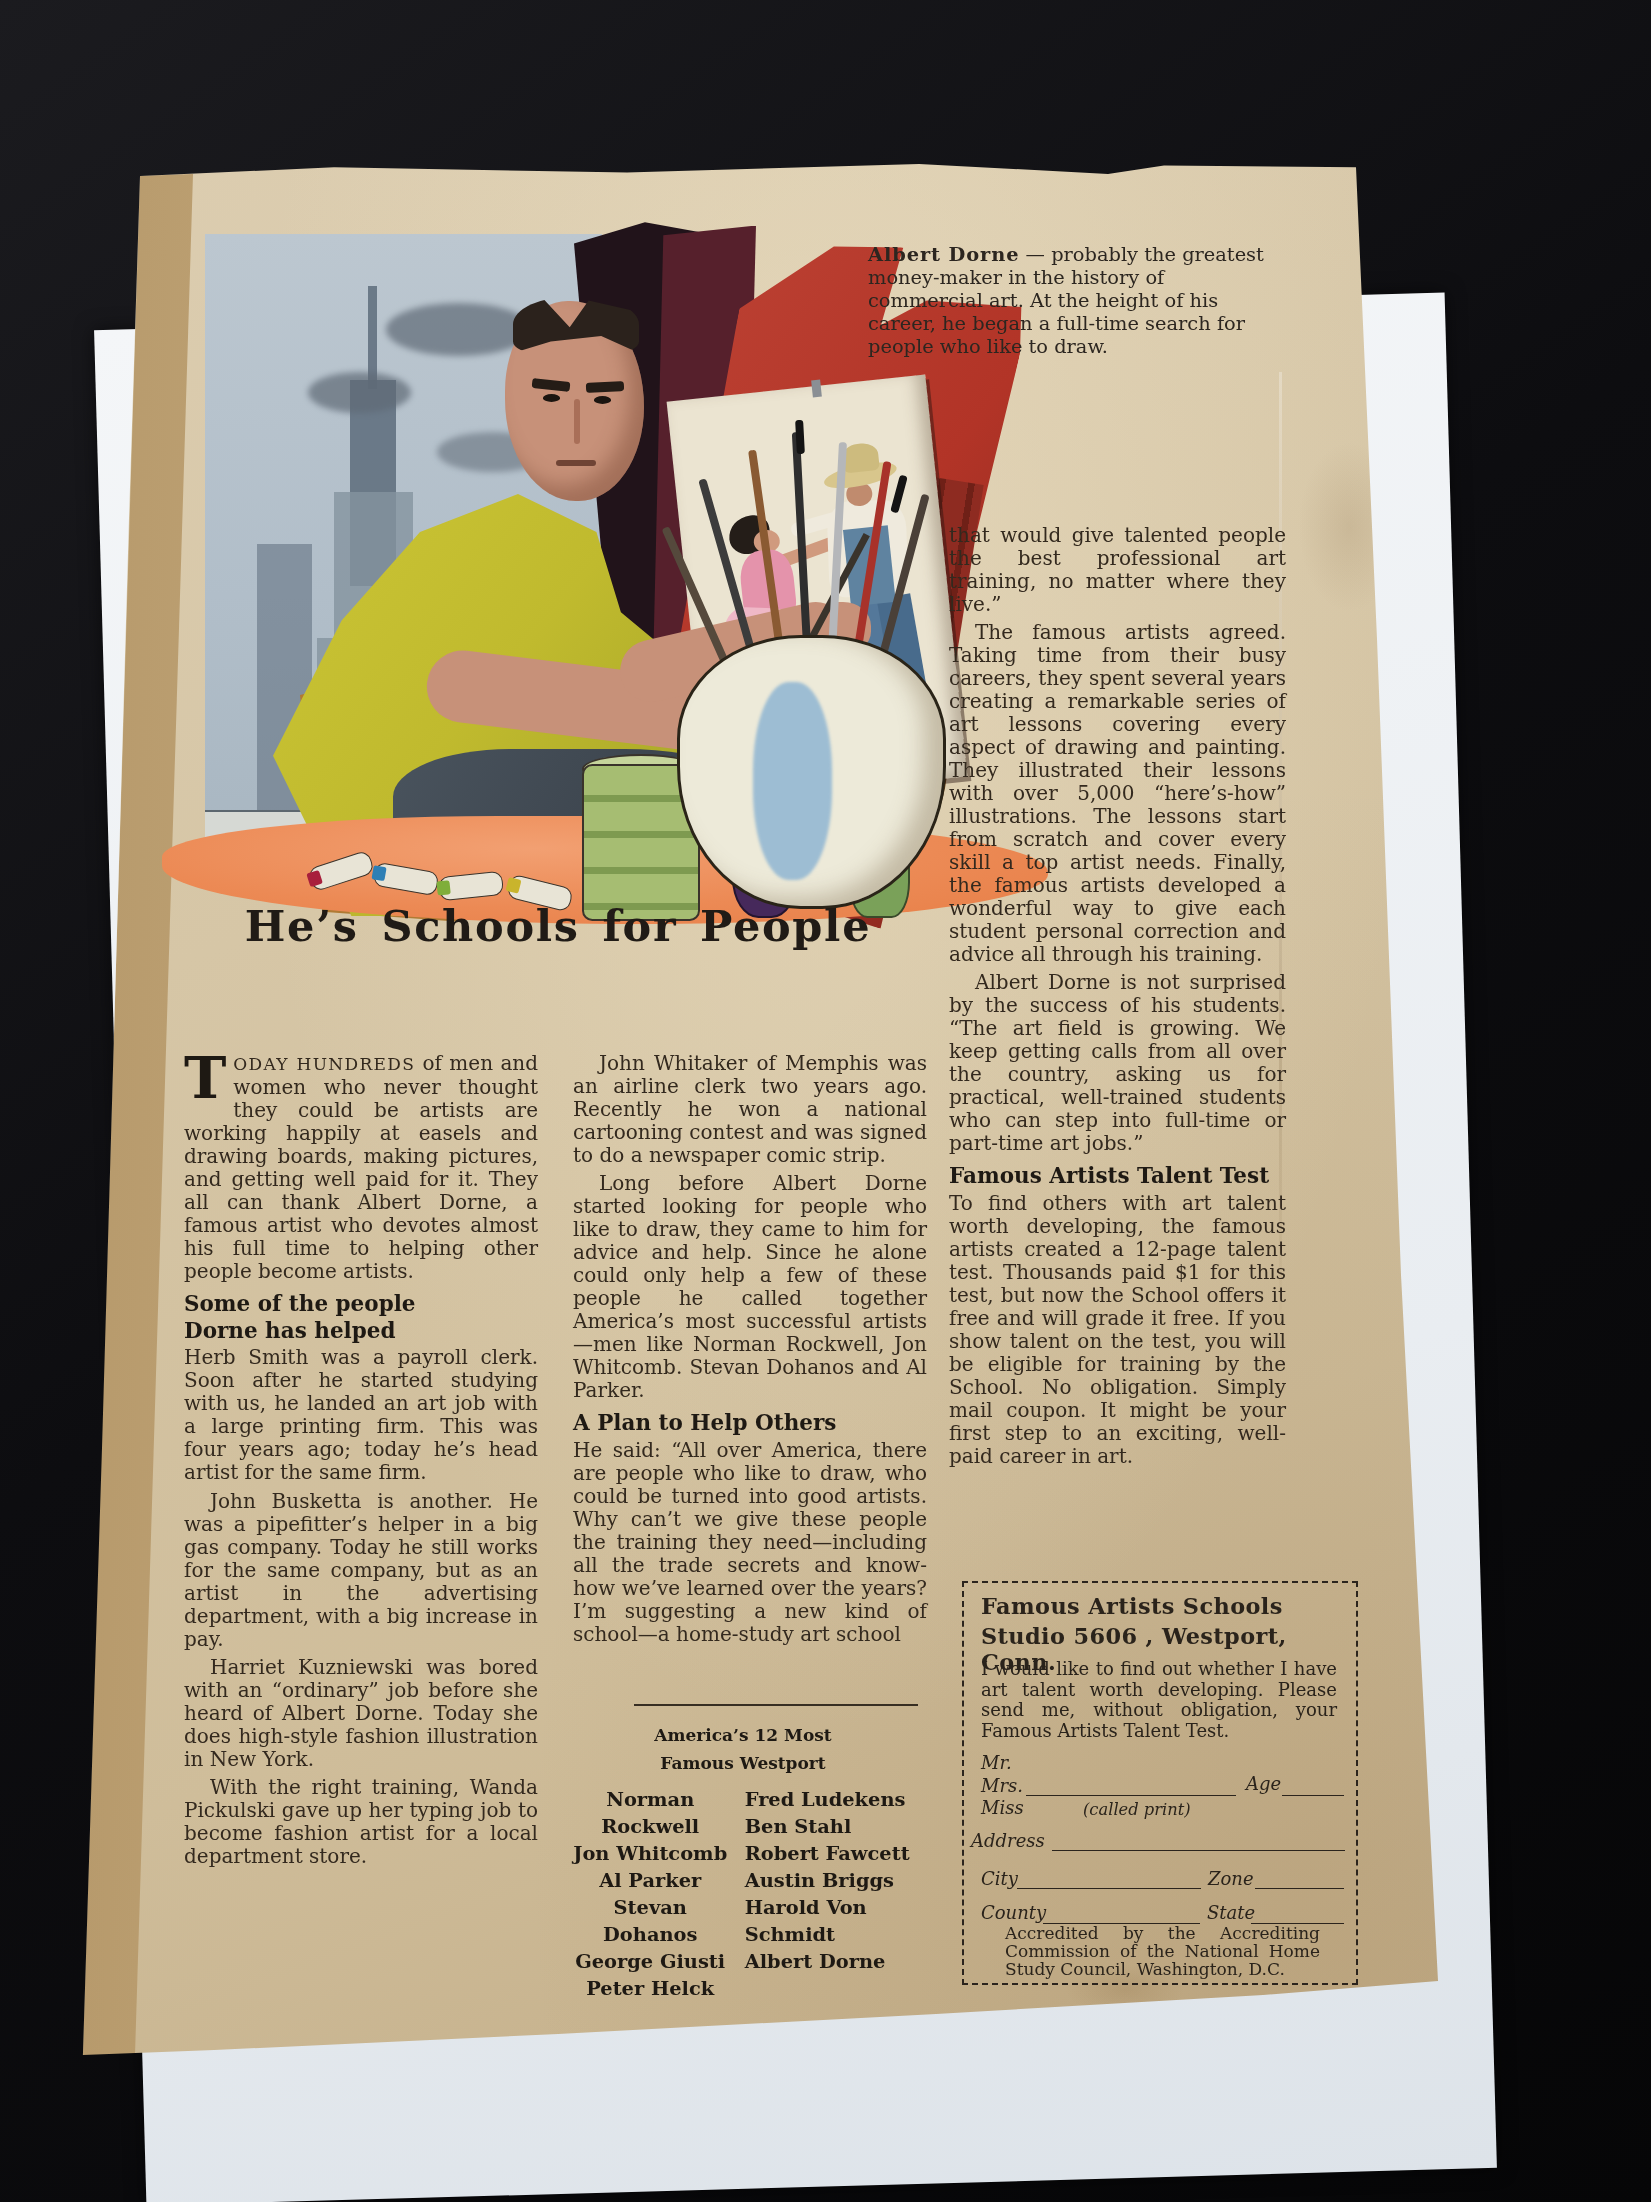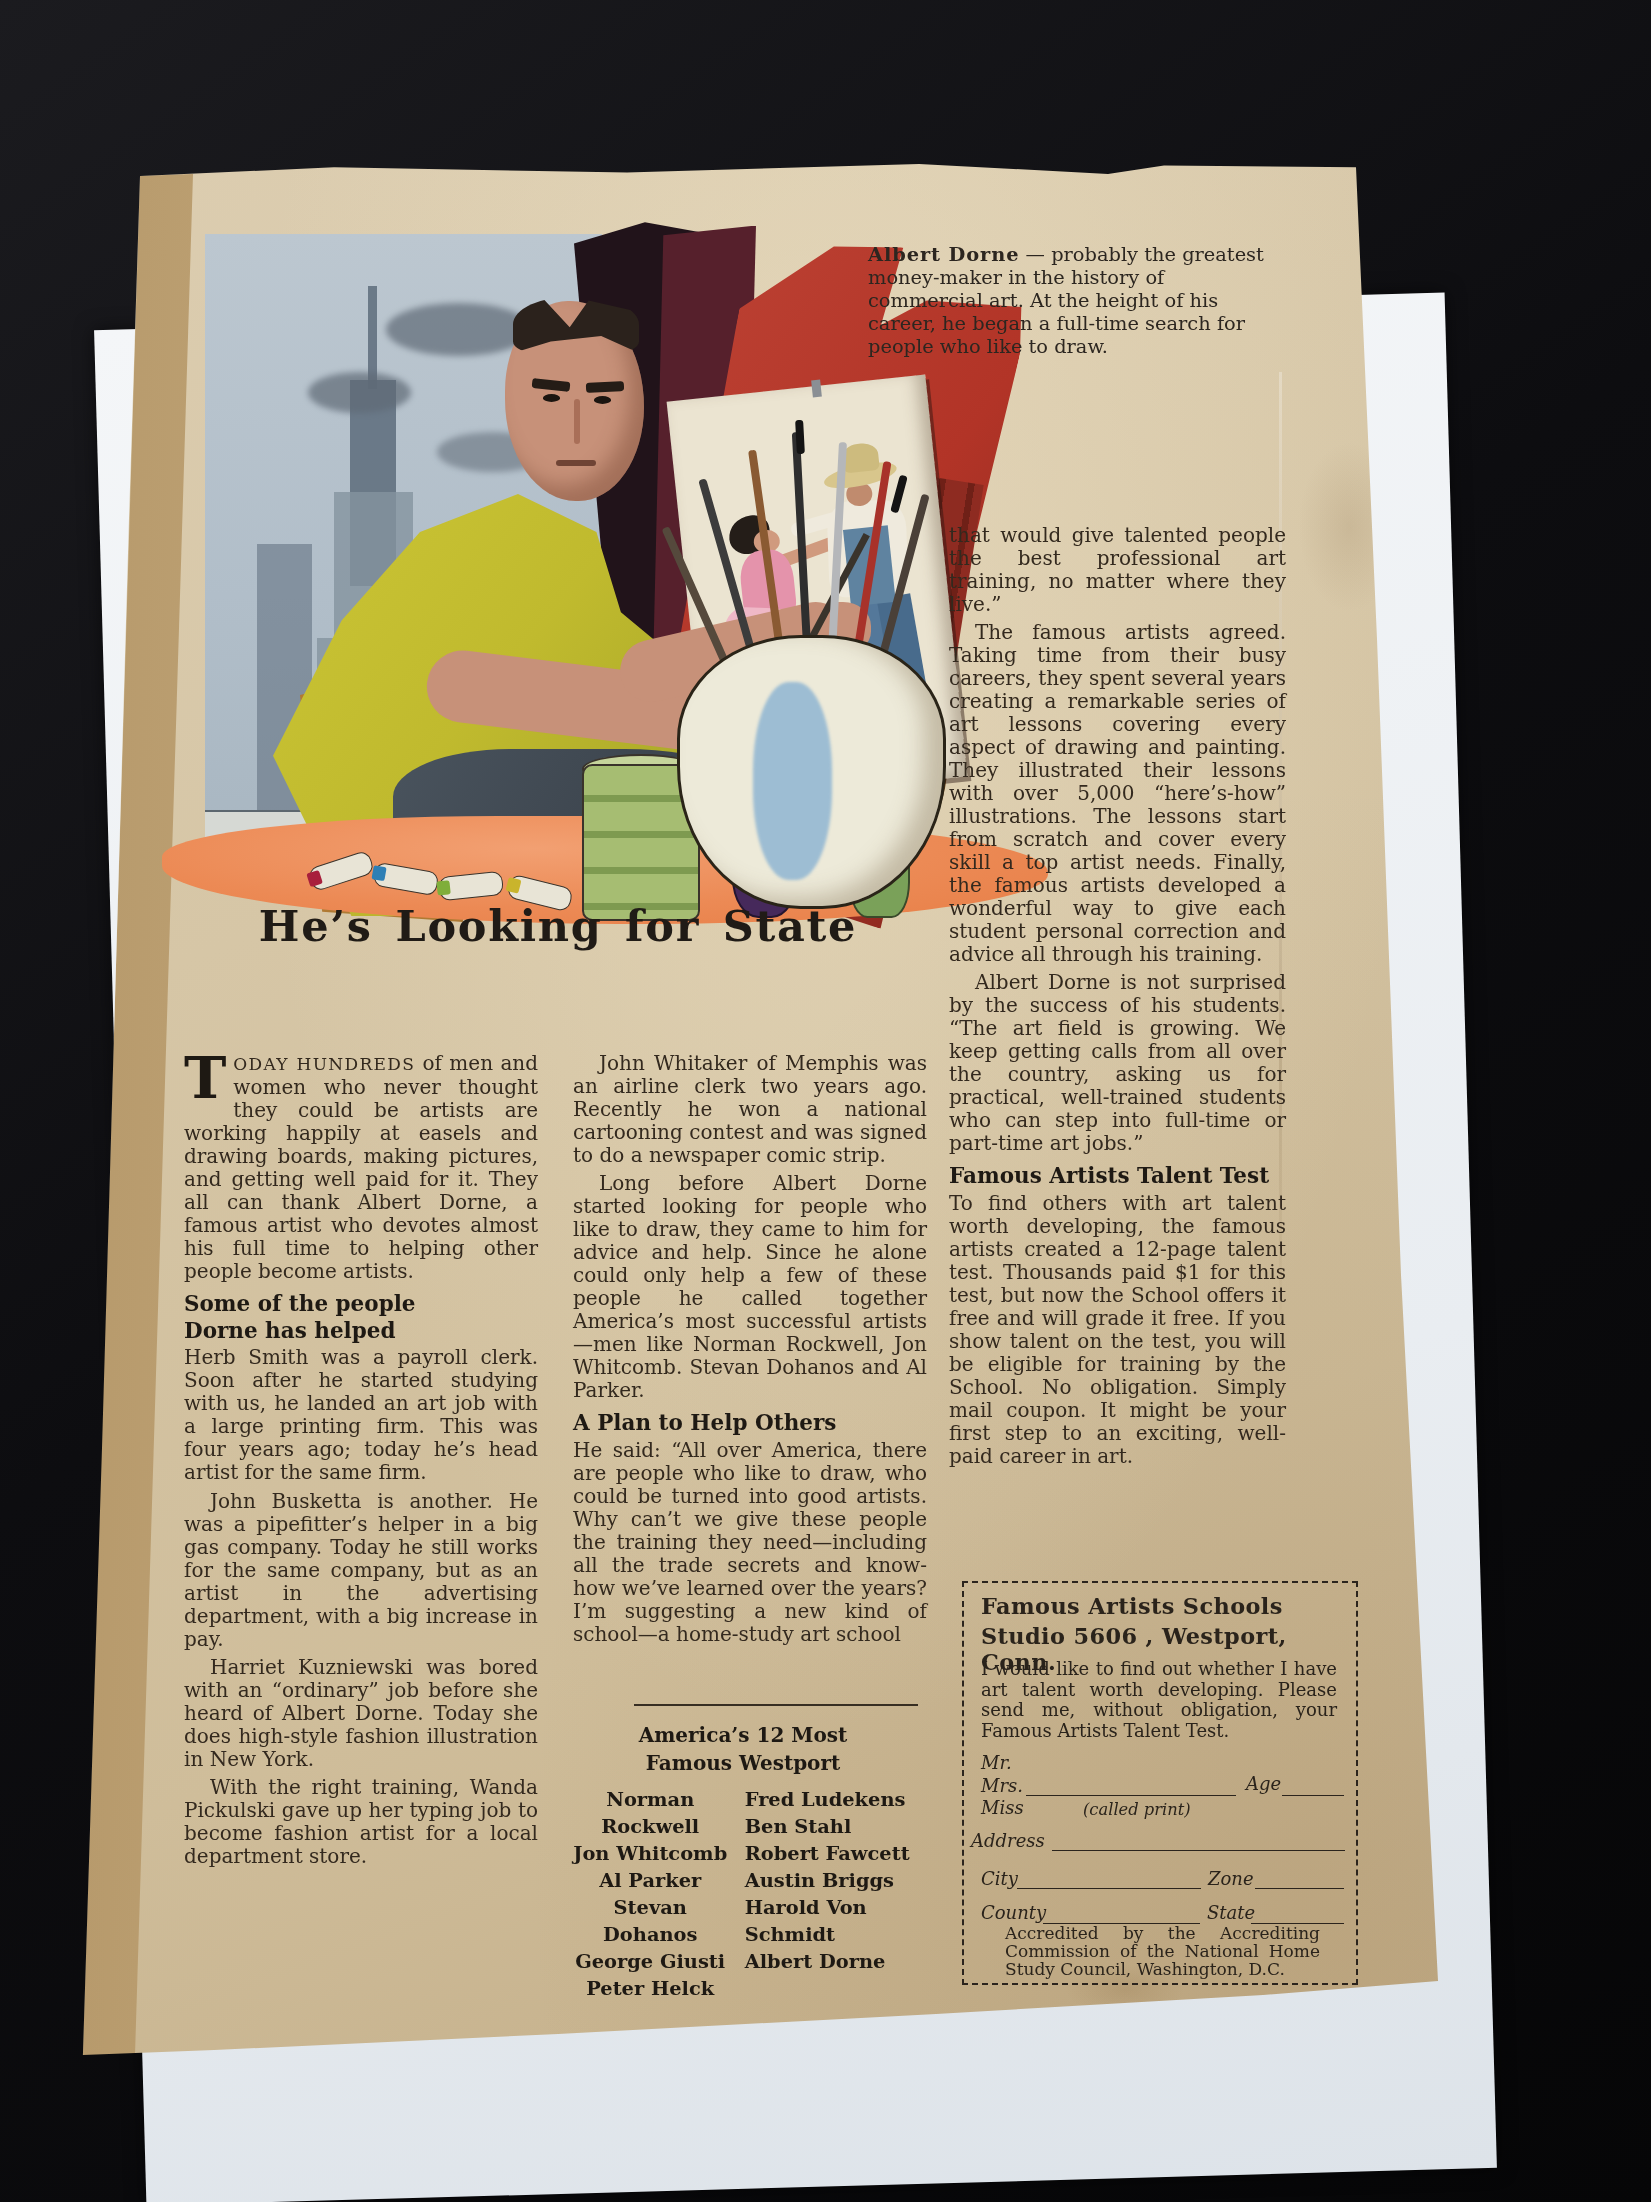--- a/index.html
+++ b/index.html
@@ -34,21 +34,21 @@
   .headline{position:absolute;left:86px;top:742px;width:792px;text-align:center;
     font-weight:700;font-size:43px;line-height:54px;color:#201b16;letter-spacing:1.7px;word-spacing:6px;}
   .col{position:absolute;width:354px;font-size:20px;line-height:23px;text-align:justify;color:#33291e;}
   .col p{margin:0 0 5.2px 0;}
   .col p.ind{text-indent:26px;}
   .colhead{font-weight:700;font-size:21.5px;line-height:27px;color:#1e1913;text-align:left;margin:6.9px 0 2.6px 0;}
   .dropcap{float:left;font-weight:700;font-size:57px;line-height:43px;margin:4.3px 6.9px 0 0;color:#1e1913;}
   .sc{font-size:17px;letter-spacing:1.3px;}
   .rule{position:absolute;left:558px;top:1547px;width:284px;height:0;border-top:2.6px solid #372e22;}
   .artists{position:absolute;left:490px;top:1564px;width:354px;color:#1e1913;}
-  .artists .ttl{text-align:center;font-weight:700;font-size:20px;line-height:28px;}
+  .artists .ttl{text-align:center;font-weight:700;font-size:17px;line-height:28px;}
   .alist{display:flex;margin-top:8.6px;font-weight:700;font-size:19.4px;line-height:27px;}
   .alist .c1{width:49%;text-align:center;padding-right:7.7px;}
   .alist .c2{width:51%;text-align:left;padding-left:2.6px;}
   
   .coupon{position:absolute;left:886px;top:1424px;width:396px;height:404px;box-sizing:border-box;
     border:2.6px dashed #2b241d;color:#2a231b;}
   .coupon .t{position:absolute;left:17px;font-weight:700;font-size:22.4px;line-height:26px;letter-spacing:0.4px;}
   .coupon .bd{position:absolute;left:17px;top:76px;width:356px;font-size:18px;line-height:20.6px;text-align:justify;}
   .cit{font-style:italic;font-size:18px;line-height:20.6px;}
   .fline{position:absolute;border-bottom:1.7px solid #2b241d;height:15.5px;}
@@ -230,21 +230,21 @@
     <div class="brush" data-interactable="false" style="left:724px;top:258px;height:38px;background:#141414;transform:rotate(15deg);"></div>
     <div class="jug" data-interactable="false"></div>
     <div class="jugblue" data-interactable="false"></div>
   </div>
 
   <div class="caption" data-interactable="false">
     <b data-interactable="false">Albert Dorne</b><span data-interactable="false"> — probably the greatest money-maker in the history of commercial art. At the height of his career, he began a full-time search for people who like to draw.</span>
   </div>
 
   <div class="headline" data-interactable="false">
-    <div data-interactable="false">He’s Looking for State</div>
+    <div data-interactable="false">He’s Schools for People</div>
   </div>
 
   <div class="col" data-interactable="false" style="left:108px;top:895px;">
     <p data-interactable="false"><span class="dropcap" data-interactable="false">T</span><span class="sc" data-interactable="false">ODAY HUNDREDS</span><span data-interactable="false"> of men and women who never thought they could be artists are working happily at easels and drawing boards, making pictures, and getting well paid for it. They all can thank Albert Dorne, a famous artist who devotes almost his full time to helping other people become artists.</span></p>
     <div class="colhead" data-interactable="false">
       <div data-interactable="false">Some of the people</div>
       <div data-interactable="false">Dorne has helped</div>
     </div>
     <p data-interactable="false">Herb Smith was a payroll clerk. Soon after he started studying with us, he landed an art job with a large printing firm. This was four years ago; today he’s head artist for the same firm.</p>
     <p class="ind" data-interactable="false">John Busketta is another. He was a pipefitter’s helper in a big gas company. Today he still works for the same company, but as an artist in the advertising department, with a big increase in pay.</p>

